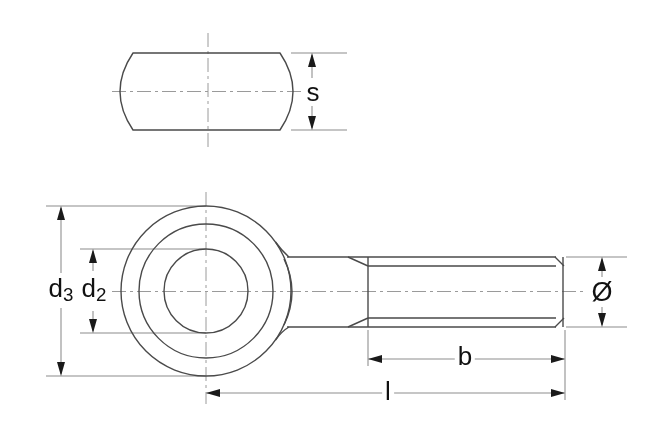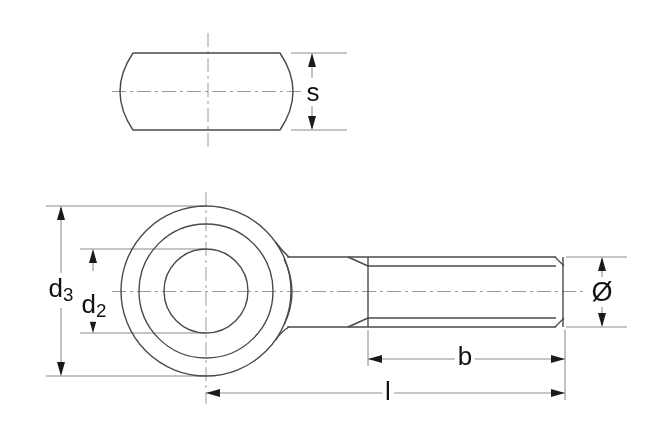--- a/index.html
+++ b/index.html
@@ -95,20 +95,20 @@
       <path d="M565,359 l -14,-4 l 0,8 Z"></path>
       <path d="M206,393 l 14,-4 l 0,8 Z"></path>
       <path d="M565,393 l -14,-4 l 0,8 Z"></path>
     </g>
   </svg>
 
   <span class="dim-label" style="left:313px;top:92px;">s</span>
 
   <span class="dim-label" style="left:61px;top:290px;"><span>d</span><sub>3</sub></span>
 
-  <span class="dim-label" style="left:94px;top:306px;"><span>d</span><sub>2</sub></span>
+  <span class="dim-label" style="left:94px;top:290px;"><span>d</span><sub>2</sub></span>
 
   <span class="dim-label dia" style="left:602px;top:292px;">Ø</span>
 
   <span class="dim-label" style="left:465px;top:356px;">b</span>
 
   <span class="dim-label" style="left:388px;top:391px;">l</span>
 </div>
 
 </body></html>

